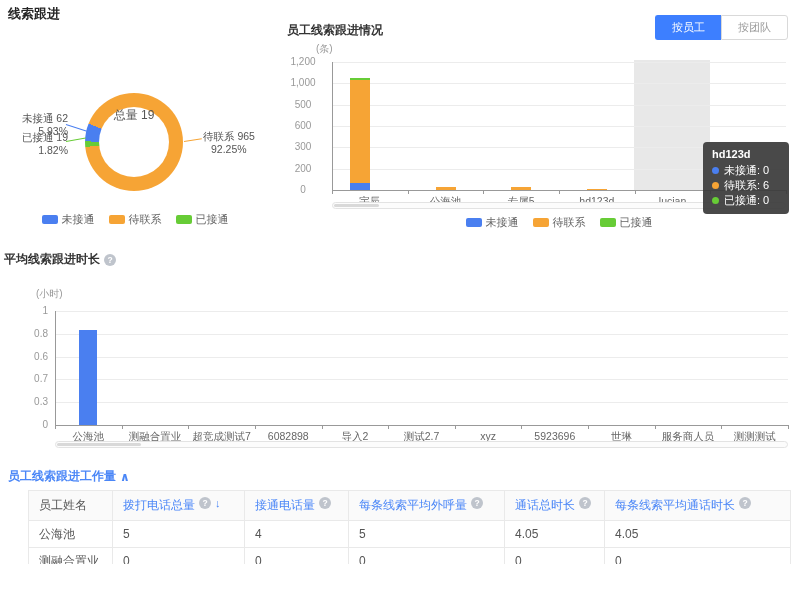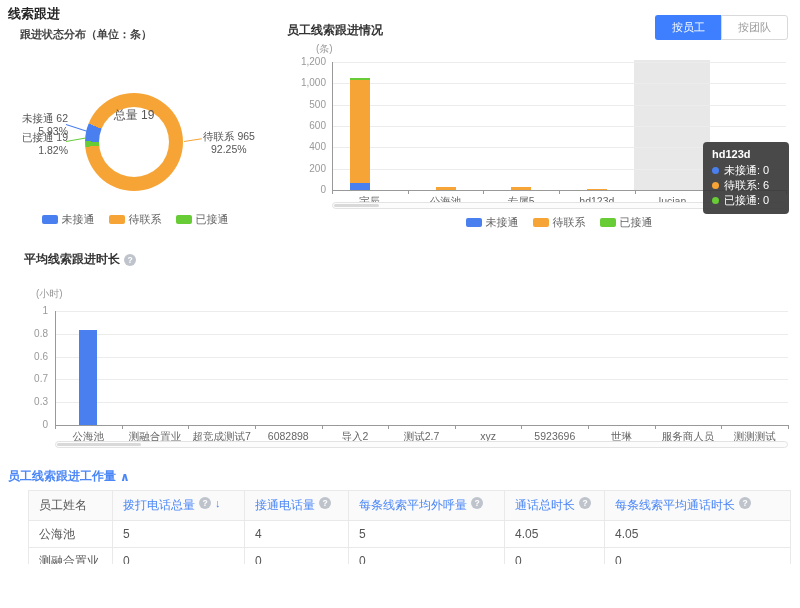--- a/index.html
+++ b/index.html
@@ -47,21 +47,21 @@
   .barseg { width:100%; }
   .scrollbar { position:absolute; height:7px; background:#fcfcfc; border:1px solid #e3e3e3; border-radius:4px; }
   .scroll-thumb { position:absolute; left:1px; top:1px; height:3px; background:#d9d9d9; border-radius:2px; }
   .tooltip { position:absolute; left:703px; top:142px; width:86px; background:rgba(58,58,58,.92);
              border-radius:4px; padding:6px 9px; color:#fff; z-index:9; }
   .tooltip-title { font-size:11px; font-weight:bold; margin-bottom:3px; }
   .tooltip-row { display:flex; align-items:center; gap:5px; font-size:11px; line-height:15px; }
   .dot { width:7px; height:7px; border-radius:50%; display:inline-block; flex:none; }
 
   
-  .dur-title { position:absolute; left:24px; top:251px; font-size:12px; font-weight:bold; color:#333;
+  .dur-title { position:absolute; left:4px; top:251px; font-size:12px; font-weight:bold; color:#333;
                display:flex; align-items:center; gap:4px; }
   .help-icon { width:12px; height:12px; border-radius:50%; background:#bfc4cc; color:#fff;
                font-size:8.5px; font-weight:bold; display:inline-flex; align-items:center;
                justify-content:center; flex:none; cursor:pointer; }
 
   
   .table-link { position:absolute; left:8px; top:468px; font-size:12px; font-weight:bold; color:#4a86f7;
                 display:flex; align-items:center; gap:4px; cursor:pointer; }
   table.workload { position:absolute; left:28px; top:490px; width:762px; border-collapse:collapse;
                    table-layout:fixed; font-size:12px; }
@@ -73,21 +73,20 @@
   .th-inner { display:flex; align-items:flex-start; gap:4px; }
   .sort-icon { color:#4a86f7; font-size:11px; }
 </style>
 </head>
 <body>
 
 <div class="page">
 
   <div class="page-title">线索跟进</div>
 
-  <div class="donut-title">跟进状态分布（单位：条）</div>
   <div class="donut-ring" style="background: conic-gradient(from 292deg, rgb(246, 164, 53) 0deg, rgb(246, 164, 53) 332.12deg, rgb(103, 204, 54) 332.12deg, rgb(103, 204, 54) 338.66deg, rgb(74, 127, 240) 338.66deg, rgb(74, 127, 240) 360deg);"></div>
   <div class="donut-hole">
     <span class="donut-center">总量 19</span>
   </div>
 
   <div class="leader" style="left: 66px; top: 124px; width: 22px; transform: rotate(18deg); background: rgb(74, 127, 240);"></div>
   <div class="leader" style="left: 66px; top: 141px; width: 20px; transform: rotate(-10deg); background: rgb(103, 204, 54);"></div>
   <div class="leader" style="left: 184px; top: 141px; width: 18px; transform: rotate(-9deg); background: rgb(246, 164, 53);"></div>
 
   <div class="dlabel right-align" style="left:10px; top:112px; width:58px;">
@@ -118,26 +117,26 @@
     </span>
   </div>
 
   <div class="emp-title">员工线索跟进情况</div>
   <div class="tab-group">
     <span class="tab active">按员工</span>
     <span class="tab">按团队</span>
   </div>
   <div class="axis-unit" style="left:316px; top:42px;">(条)</div>
 
-  <div class="yticks" style="left:280px; top:55px; width:46px; height:142px;">
+  <div class="yticks" style="left:280px; top:55px; width:46px; height:142px;align-items:center;">
     <span>1,200</span>
     <span>1,000</span>
     <span>500</span>
     <span>600</span>
-    <span>400</span>
+    <span>300</span>
     <span>200</span>
     <span>0</span>
   </div>
 
   <div class="hover-band" style="left:634px; top:60px; width:76px; height:130px;"></div>
   <div class="plot gridlines-emp" style="left:332px; top:62px; width:454px; height:128px;"></div>
   <div class="axis-line" style="left:332px; top:62px; width:1px; height:128px;"></div>
 
   <div class="barcol" style="left:350px; top:62px; width:20px; height:128px;">
     <div class="barseg" style="background: rgb(103, 204, 54); height: 2.02667px;"></div>

